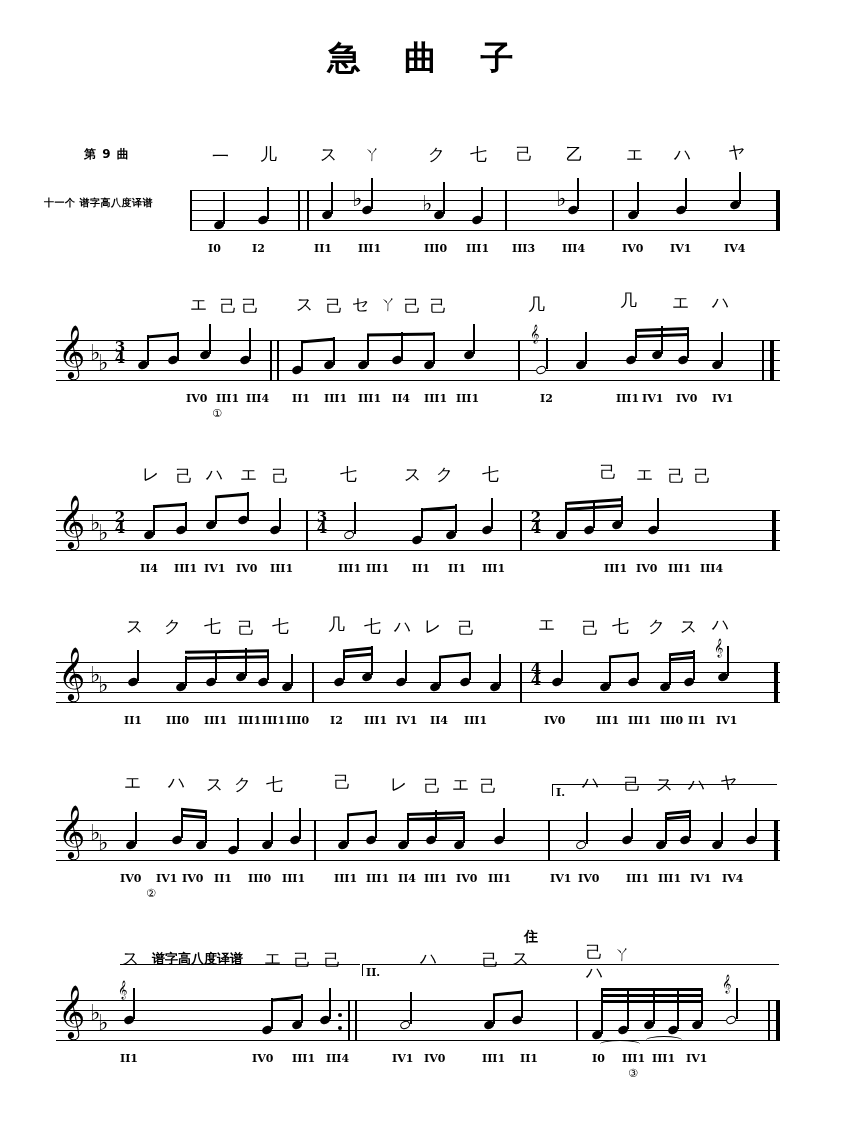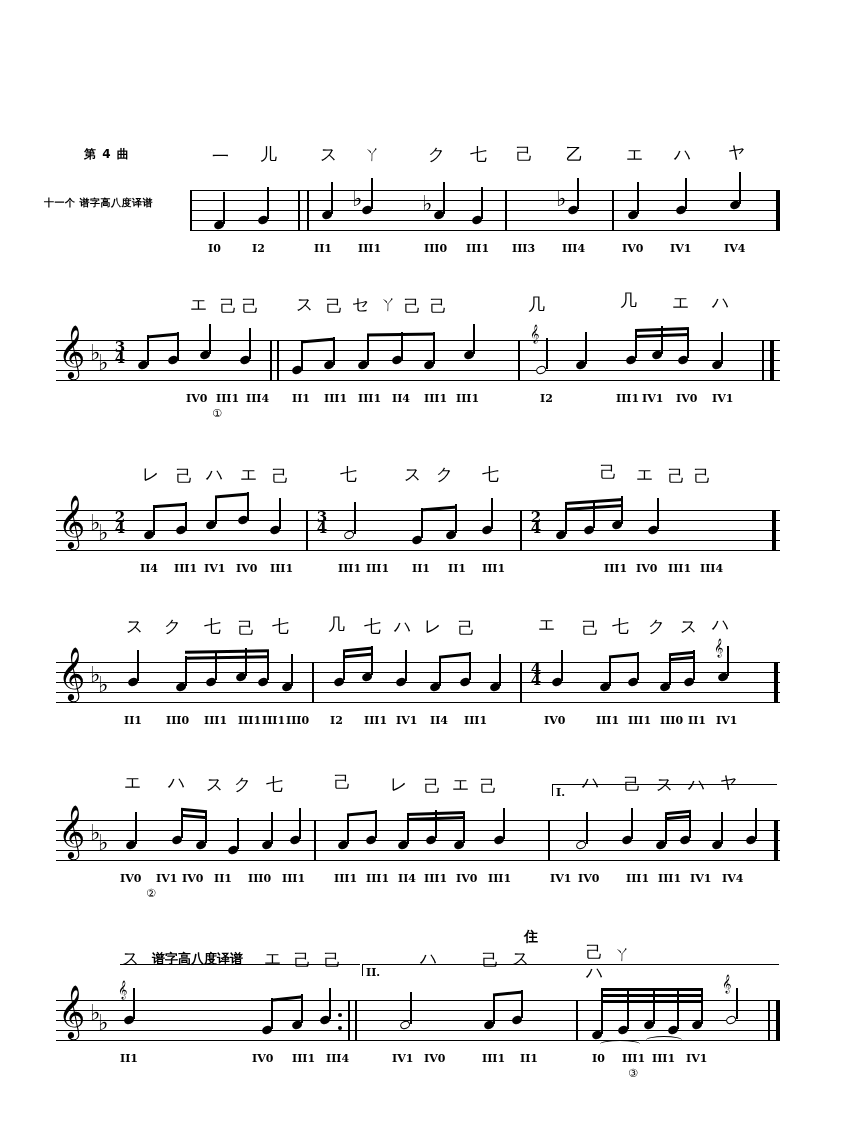--- a/index.html
+++ b/index.html
@@ -199,21 +199,22 @@
     border-radius: 50%;
     background: #000;
   }
   .repeatdots i + i { margin-top: 9px; }
 </style>
 </head>
 <body>
 
 <div class="page">
 
-  <div class="piece-label">第 4 曲</div>
+  <div class="title">急 曲 子</div>
+  <div class="piece-label">第 9 曲</div>
   <div class="subtitle-note">十一个 谱字高八度译谱</div>
 
   <div class="system" style="top:190px;">
     <div class="staff" style="left:0;width:841px;">
       <div class="ln" style="left:190px;width:590px;"></div>
       <div class="ln" style="left:190px;width:590px;"></div>
       <div class="ln" style="left:190px;width:590px;"></div>
       <div class="ln" style="left:190px;width:590px;"></div>
       <div class="ln" style="left:190px;width:590px;"></div>
     </div>

